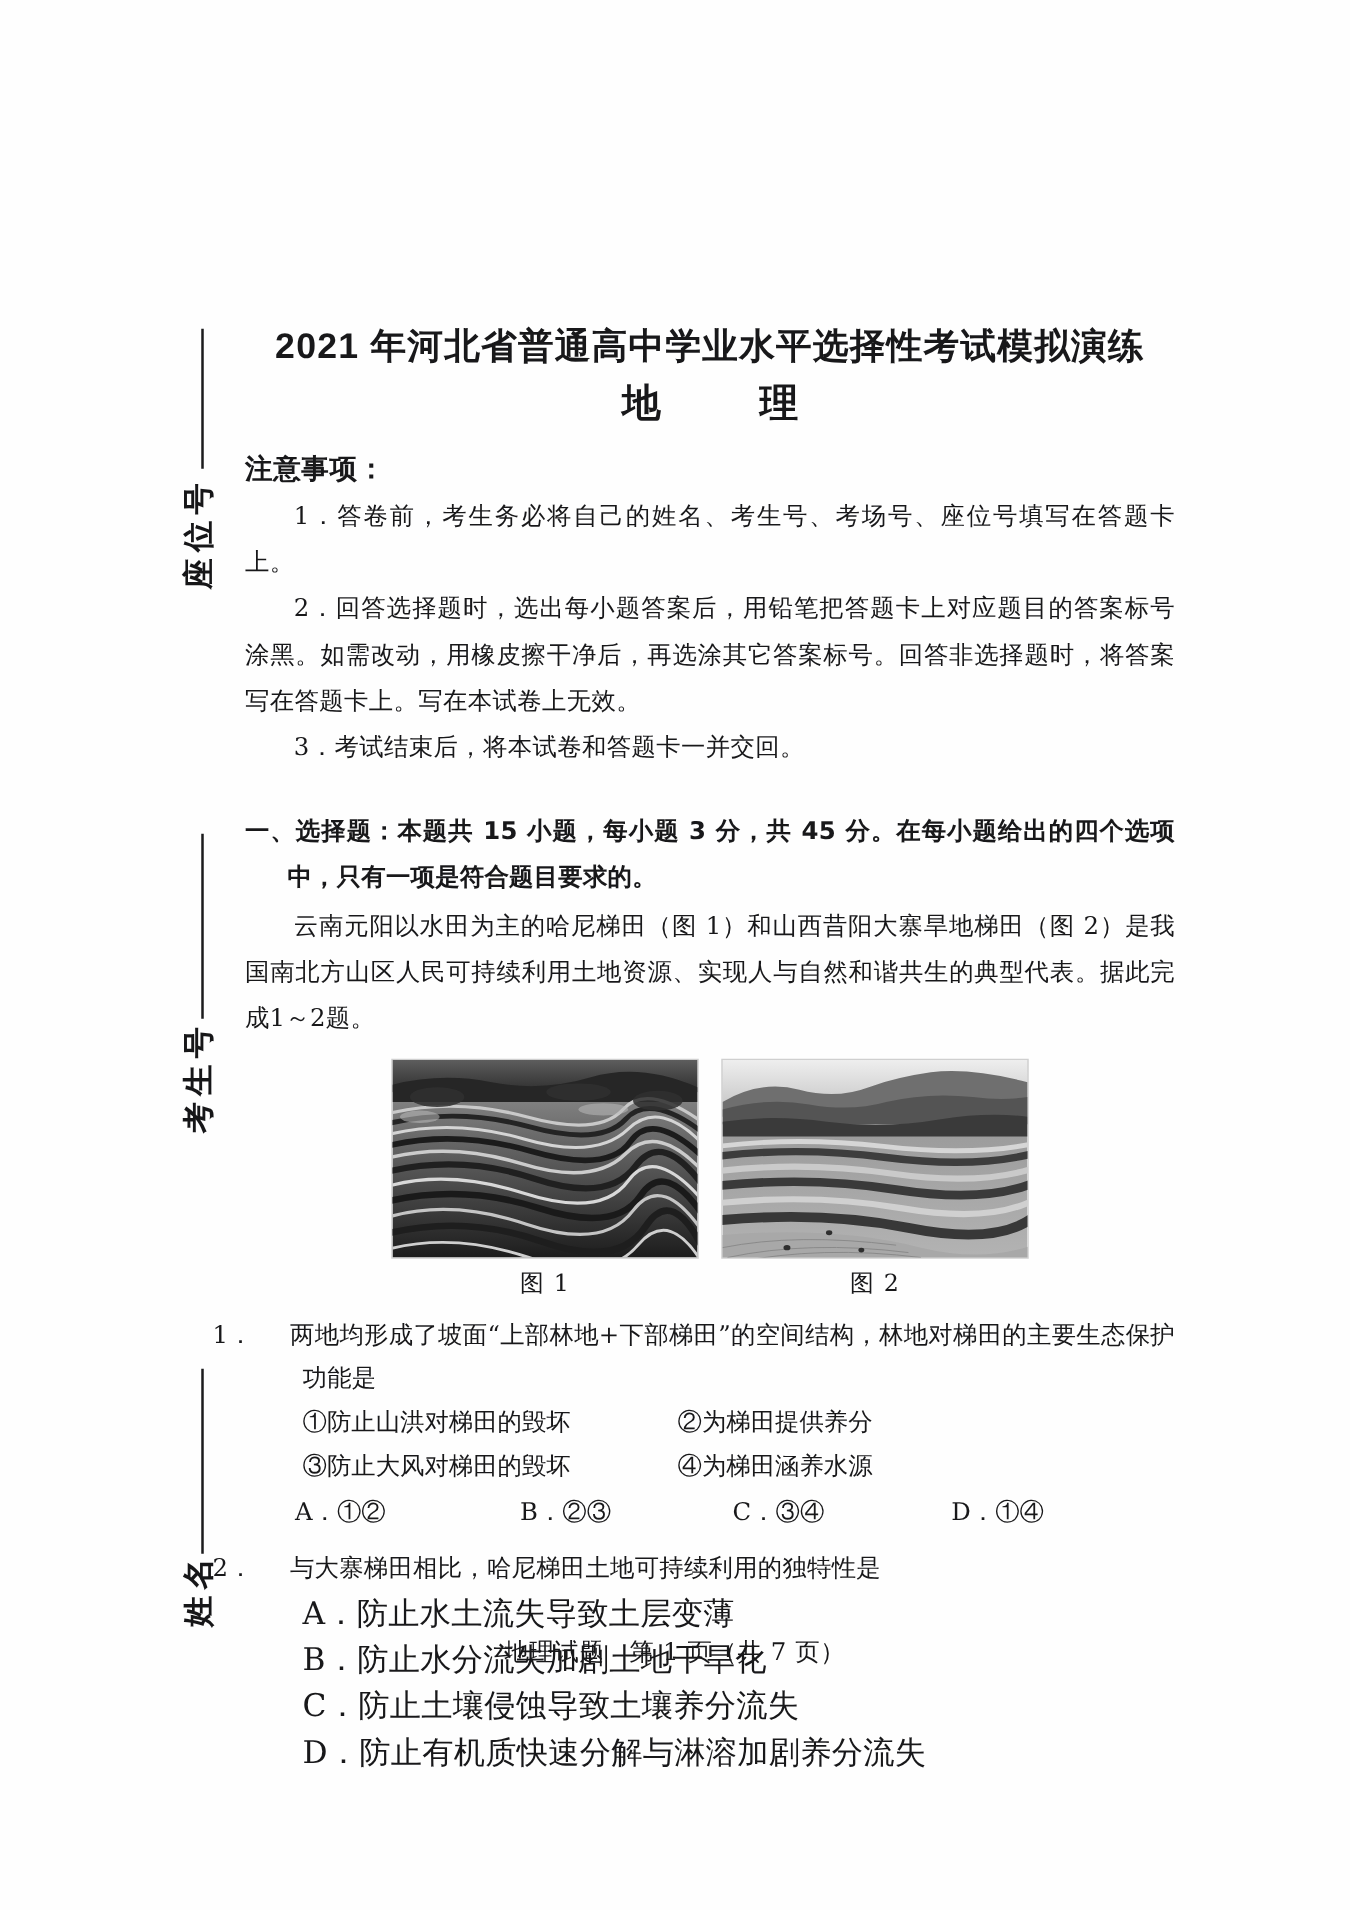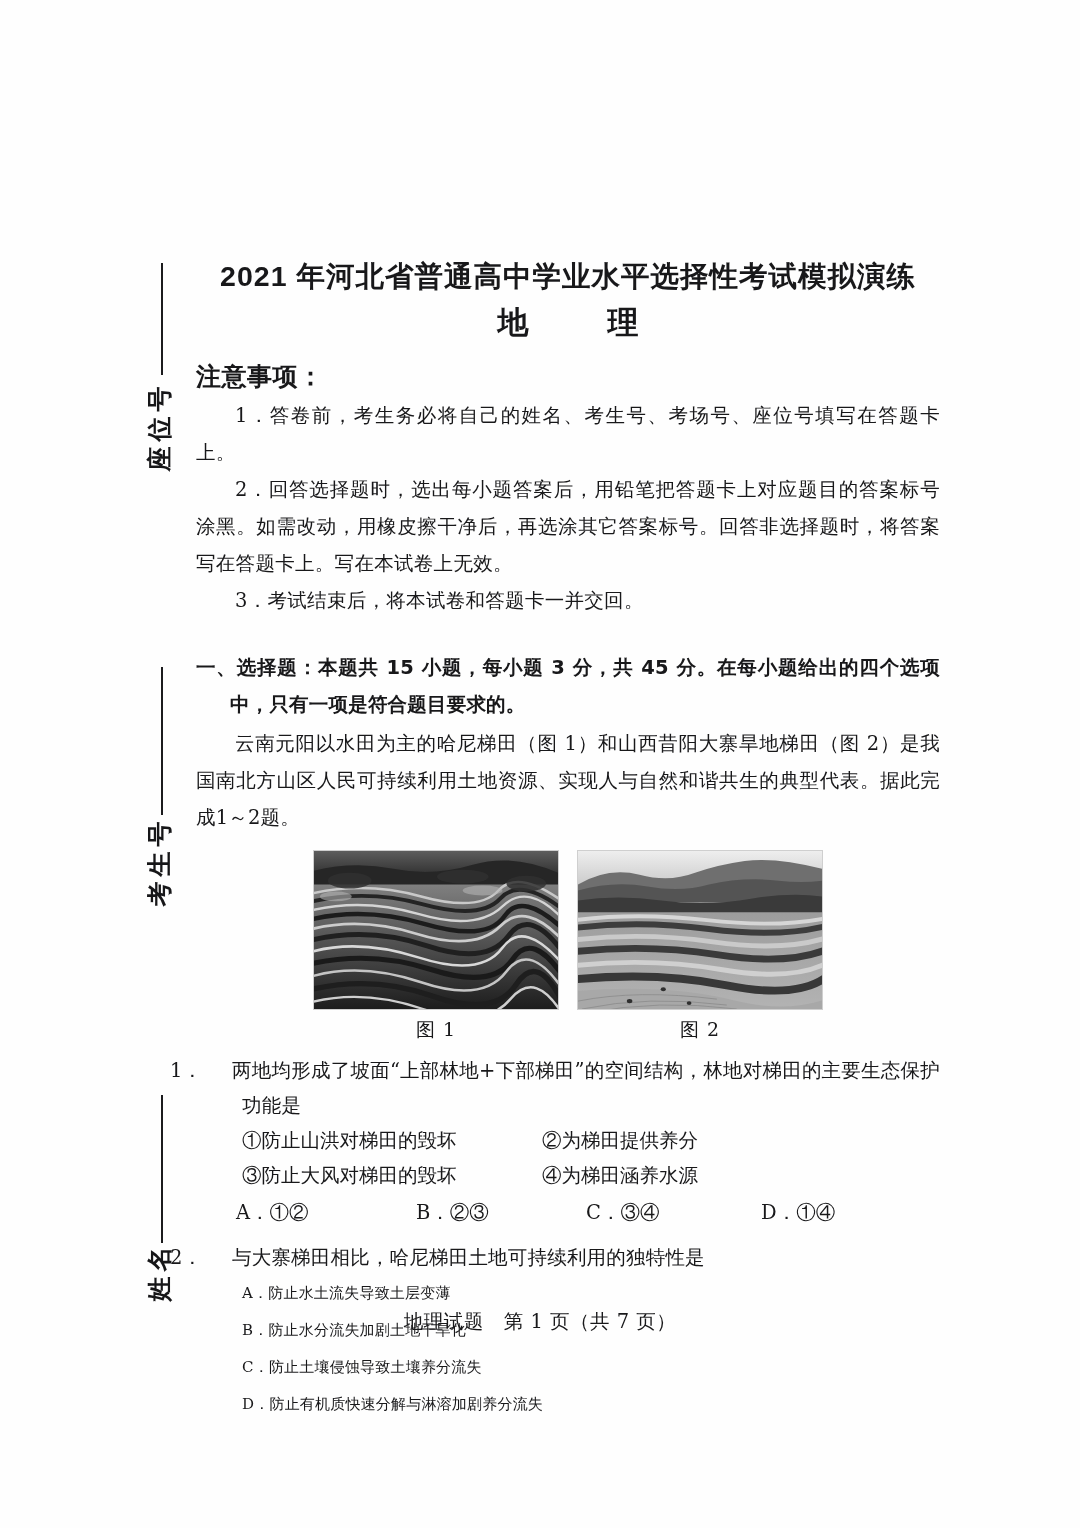--- a/index.html
+++ b/index.html
@@ -79,21 +79,21 @@
     text-align: center;
     letter-spacing: 24px;
     text-indent: 24px;
     margin: 0 0 16px 0;
     font-family: Liberation Serif, serif;
   }
 
   .notice-heading {
     font-family: "DejaVu Sans", "Liberation Sans", sans-serif;
     font-weight: 700;
-    font-size: 25px;
+    font-size: 22px;
     margin: 0 0 4px 0;
     letter-spacing: 0.5px;
   }
   .notice-item {
     font-size: 19.5px;
     line-height: 37px;
     text-align: justify;
     text-justify: inter-character;
     text-indent: 2em;
     margin: 0;
@@ -175,21 +175,21 @@
     line-height: 35px;
     display: flex;
   }
   .choice-row .ch { display: block; }
   .choice-row .ch:nth-child(1) { width: 180px; }
   .choice-row .ch:nth-child(2) { width: 170px; }
   .choice-row .ch:nth-child(3) { width: 175px; }
 
   .stack-options {
     margin: 0 0 0 46px;
-    font-size: 15px;
+    font-size: 25px;
     line-height: 37px;
   }
   .stack-options > div { letter-spacing: 0.2px; }
 
   .footer {
     position: absolute;
     left: 0;
     right: 0;
     top: 1308px;
     text-align: center;

